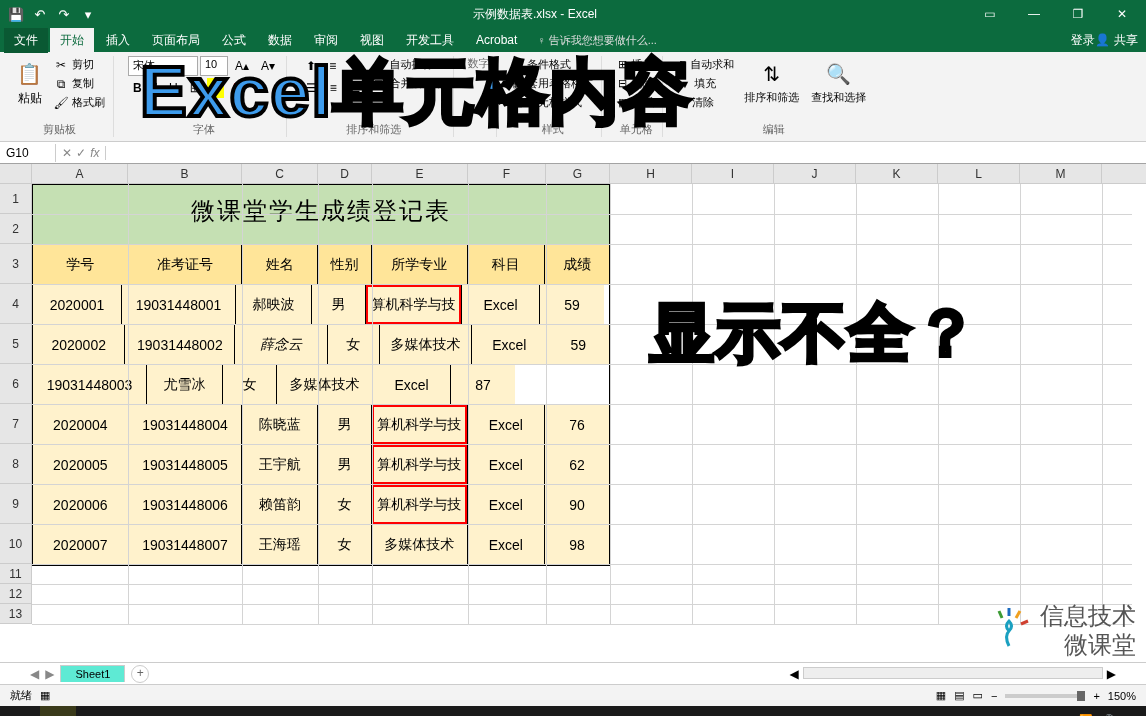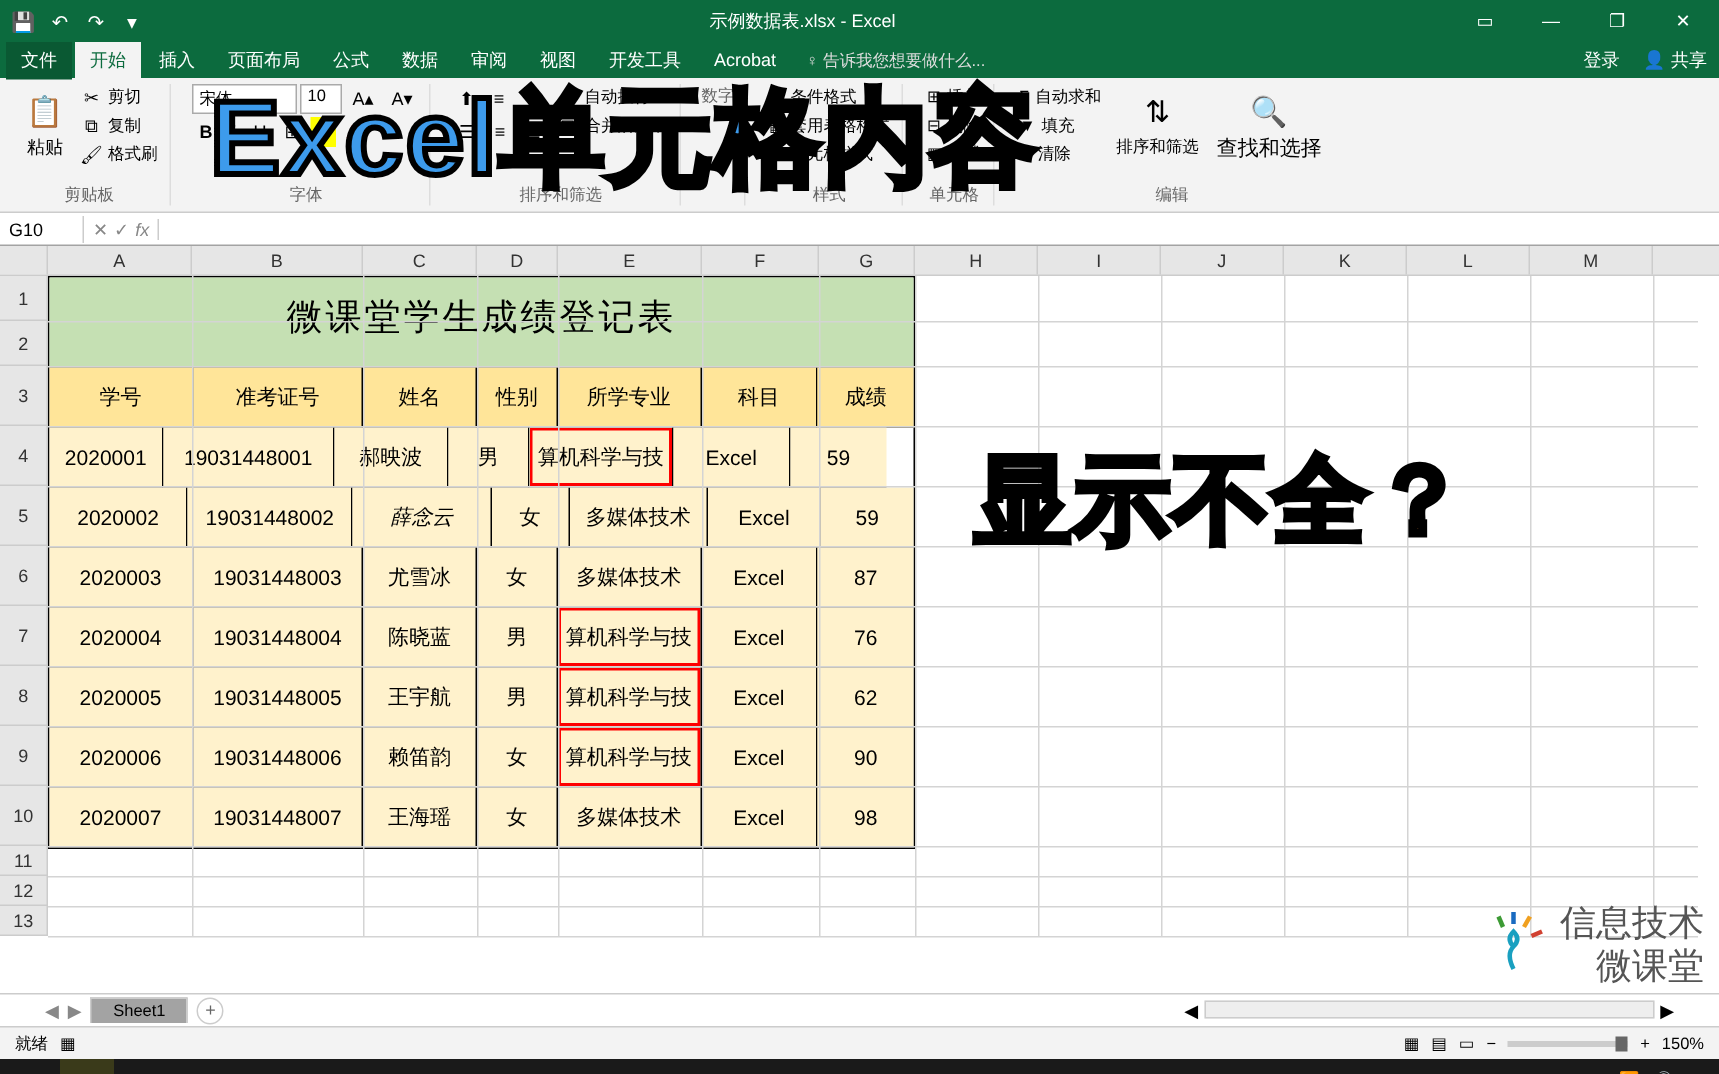--- a/index.html
+++ b/index.html
@@ -12,21 +12,21 @@
 .title-bar-right { display: flex; align-items: center; gap: 12px; }
 .qat-icon { width: 16px; height: 16px; display: inline-flex; align-items: center; justify-content: center; font-size: 13px; cursor: pointer; }
 .win-btn { width: 32px; height: 20px; display: inline-flex; align-items: center; justify-content: center; cursor: pointer; }
 
 
 .ribbon-tabs { height: 24px; background: #0c6b3e; display: flex; align-items: center; padding-left: 4px; gap: 2px; color: #fff; }
 .ribbon-tab { padding: 4px 10px; font-size: 12px; cursor: pointer; }
 .ribbon-tab.active { background: #f3f3f3; color: #0c6b3e; }
 .ribbon-tab.file { background: #0a5933; }
 .tell-me { margin-left: 8px; color: #ddd; font-size: 11px; }
-.ribbon-right { margin-left: auto; display: flex; gap: 16px; padding-right: 8px; align-items: flex-end; }
+.ribbon-right { margin-left: auto; display: flex; gap: 1px; padding-right: 8px; align-items: flex-end; }
 
 
 .ribbon { height: 90px; background: #f3f3f3; border-bottom: 1px solid #ccc; display: flex; padding: 4px 6px; gap: 8px; overflow: hidden; }
 .ribbon-group { display: flex; flex-direction: column; align-items: center; justify-content: space-between; border-right: 1px solid #ddd; padding: 0 6px; }
 .ribbon-group-content { display: flex; gap: 4px; align-items: flex-start; flex: 1; }
 .ribbon-group-label { font-size: 11px; color: #666; }
 .rb-col { display: flex; flex-direction: column; gap: 2px; }
 .rb-item { display: flex; align-items: center; gap: 4px; font-size: 11px; padding: 1px 2px; cursor: pointer; white-space: nowrap; }
 .rb-big { display: flex; flex-direction: column; align-items: center; gap: 2px; padding: 4px; cursor: pointer; }
 .rb-big-icon { width: 28px; height: 28px; display: flex; align-items: center; justify-content: center; font-size: 20px; }
@@ -60,21 +60,21 @@
 .tbl-cell:last-child { border-right: none; }
 .tbl-hdr .tbl-cell { background: #ffe599; font-weight: normal; }
 .highlight-red { box-shadow: inset 0 0 0 2px #f00; }
 
 
 .overlay1 { position: absolute; left: 140px; top: 46px; font-size: 70px; font-weight: 900; color: #3d9bec; -webkit-text-stroke: 4px #000; letter-spacing: 2px; z-index: 50; }
 .overlay2 { position: absolute; left: 650px; top: 290px; font-size: 64px; font-weight: 900; color: #f08b3c; -webkit-text-stroke: 4px #000; letter-spacing: 2px; z-index: 50; }
 
 
 .sheet-tabs { height: 22px; background: #fff; border-top: 1px solid #ccc; display: flex; align-items: center; padding: 0 30px; gap: 6px; }
-.sheet-tab { border: 1px solid #ccc; border-bottom: none; padding: 2px 14px; font-size: 11px; background: #a3a3a3; cursor: pointer; }
+.sheet-tab { border: 1px solid #ccc; border-bottom: none; padding: 2px 14px; font-size: 11px; background: #5eead4; cursor: pointer; }
 .sheet-add { width: 18px; height: 18px; border: 1px solid #ccc; border-radius: 50%; text-align: center; line-height: 15px; cursor: pointer; color: #666; }
 .sheet-scroll { margin-left: auto; display: flex; gap: 4px; }
 
 
 .status-bar { height: 22px; background: #f3f3f3; border-top: 1px solid #ccc; display: flex; align-items: center; padding: 0 10px; font-size: 11px; }
 .status-right { margin-left: auto; display: flex; align-items: center; gap: 8px; }
 .zoom-slider { width: 80px; height: 4px; background: #ccc; position: relative; }
 .zoom-slider::after { content: ''; position: absolute; right: 0; top: -3px; width: 8px; height: 10px; background: #666; }
 
 
@@ -232,21 +232,21 @@
         <div class="rb-item">Σ <span>自动求和</span></div>
         <div class="rb-item">▼ <span>填充</span></div>
         <div class="rb-item">◇ <span>清除</span></div>
       </div>
       <div class="rb-big">
         <span class="rb-big-icon">⇅</span>
         <span style="font-size:11px">排序和筛选</span>
       </div>
       <div class="rb-big">
         <span class="rb-big-icon">🔍</span>
-        <span style="font-size:14px">查找和选择</span>
+        <span style="font-size:11px">查找和选择</span>
       </div>
     </div>
     <div class="ribbon-group-label">编辑</div>
   </div>
 </div>
 
 <div class="formula-row">
   <div class="name-box">G10</div>
   <div class="fx-btns">
     <span>✕</span>
@@ -295,39 +295,38 @@
         <div class="tbl-row tbl-hdr" id="tbl-hdr">
             <div class="tbl-cell" style="width: 96px;">学号</div>
             <div class="tbl-cell" style="width: 114px;">准考证号</div>
             <div class="tbl-cell" style="width: 76px;">姓名</div>
             <div class="tbl-cell" style="width: 54px;">性别</div>
             <div class="tbl-cell" style="width: 96px;">所学专业</div>
             <div class="tbl-cell" style="width: 78px;">科目</div>
             <div class="tbl-cell" style="width: 64px;">成绩</div>
           </div>
       <div class="tbl-row">
-            <div class="tbl-cell" style="width: 76px;">2020001</div>
+            <div class="tbl-cell" style="width: 89px;">2020001</div>
             <div class="tbl-cell" style="width: 114px;">19031448001</div>
             <div class="tbl-cell" style="width: 76px;">郝映波</div>
             <div class="tbl-cell" style="width: 54px;">男</div>
             <div class="tbl-cell highlight-red" style="width: 96px;">算机科学与技</div>
             <div class="tbl-cell" style="width: 78px;">Excel</div>
             <div class="tbl-cell" style="width: 64px;">59</div>
           </div>
           <div class="tbl-row">
             <div class="tbl-cell" style="width: 96px;">2020002</div>
             <div class="tbl-cell" style="width: 114px;">19031448002</div>
             <div class="tbl-cell" style="width: 96px; font-style: italic;">薛念云</div>
             <div class="tbl-cell" style="width: 54px;">女</div>
             <div class="tbl-cell" style="width: 96px;">多媒体技术</div>
             <div class="tbl-cell" style="width: 78px;">Excel</div>
             <div class="tbl-cell" style="width: 64px;">59</div>
           </div>
           <div class="tbl-row">
-            <div class="tbl-cell" style="width: 96px;">2020003</div>
             <div class="tbl-cell" style="width: 114px;">19031448003</div>
             <div class="tbl-cell" style="width: 76px;">尤雪冰</div>
             <div class="tbl-cell" style="width: 54px;">女</div>
             <div class="tbl-cell" style="width: 96px;">多媒体技术</div>
             <div class="tbl-cell" style="width: 78px;">Excel</div>
             <div class="tbl-cell" style="width: 64px;">87</div>
           </div>
           <div class="tbl-row">
             <div class="tbl-cell" style="width: 96px;">2020004</div>
             <div class="tbl-cell" style="width: 114px;">19031448004</div>

